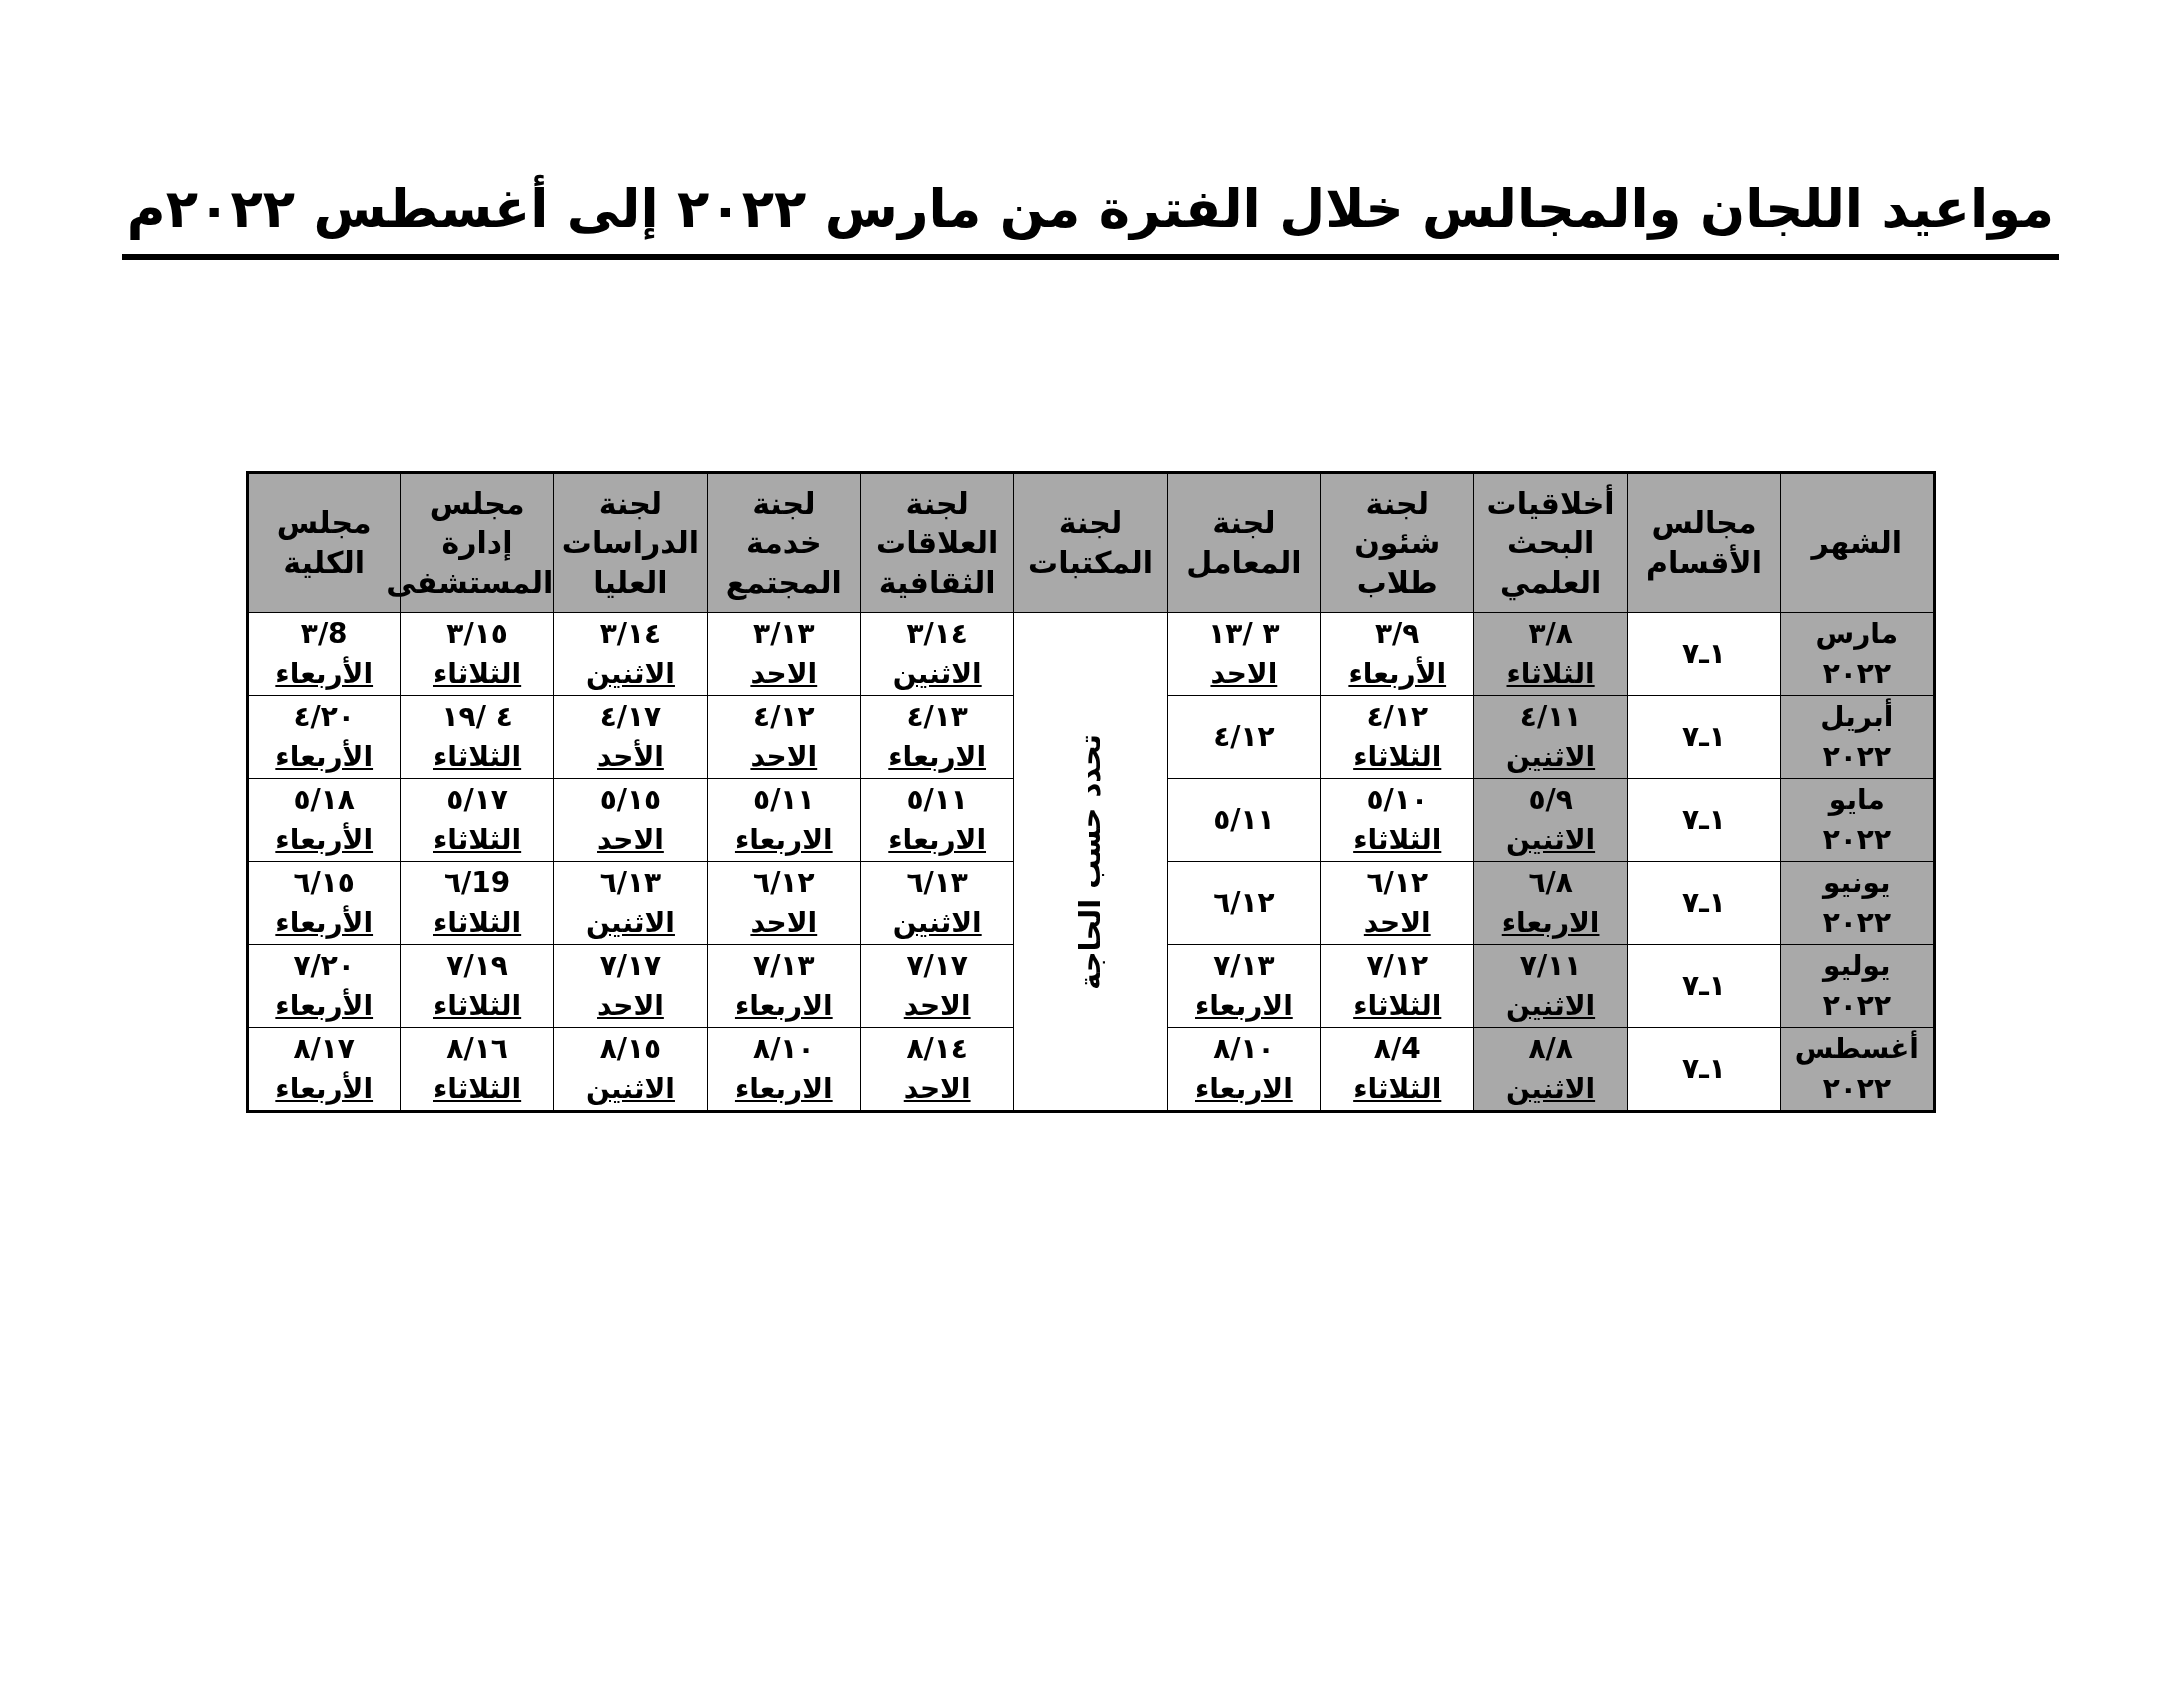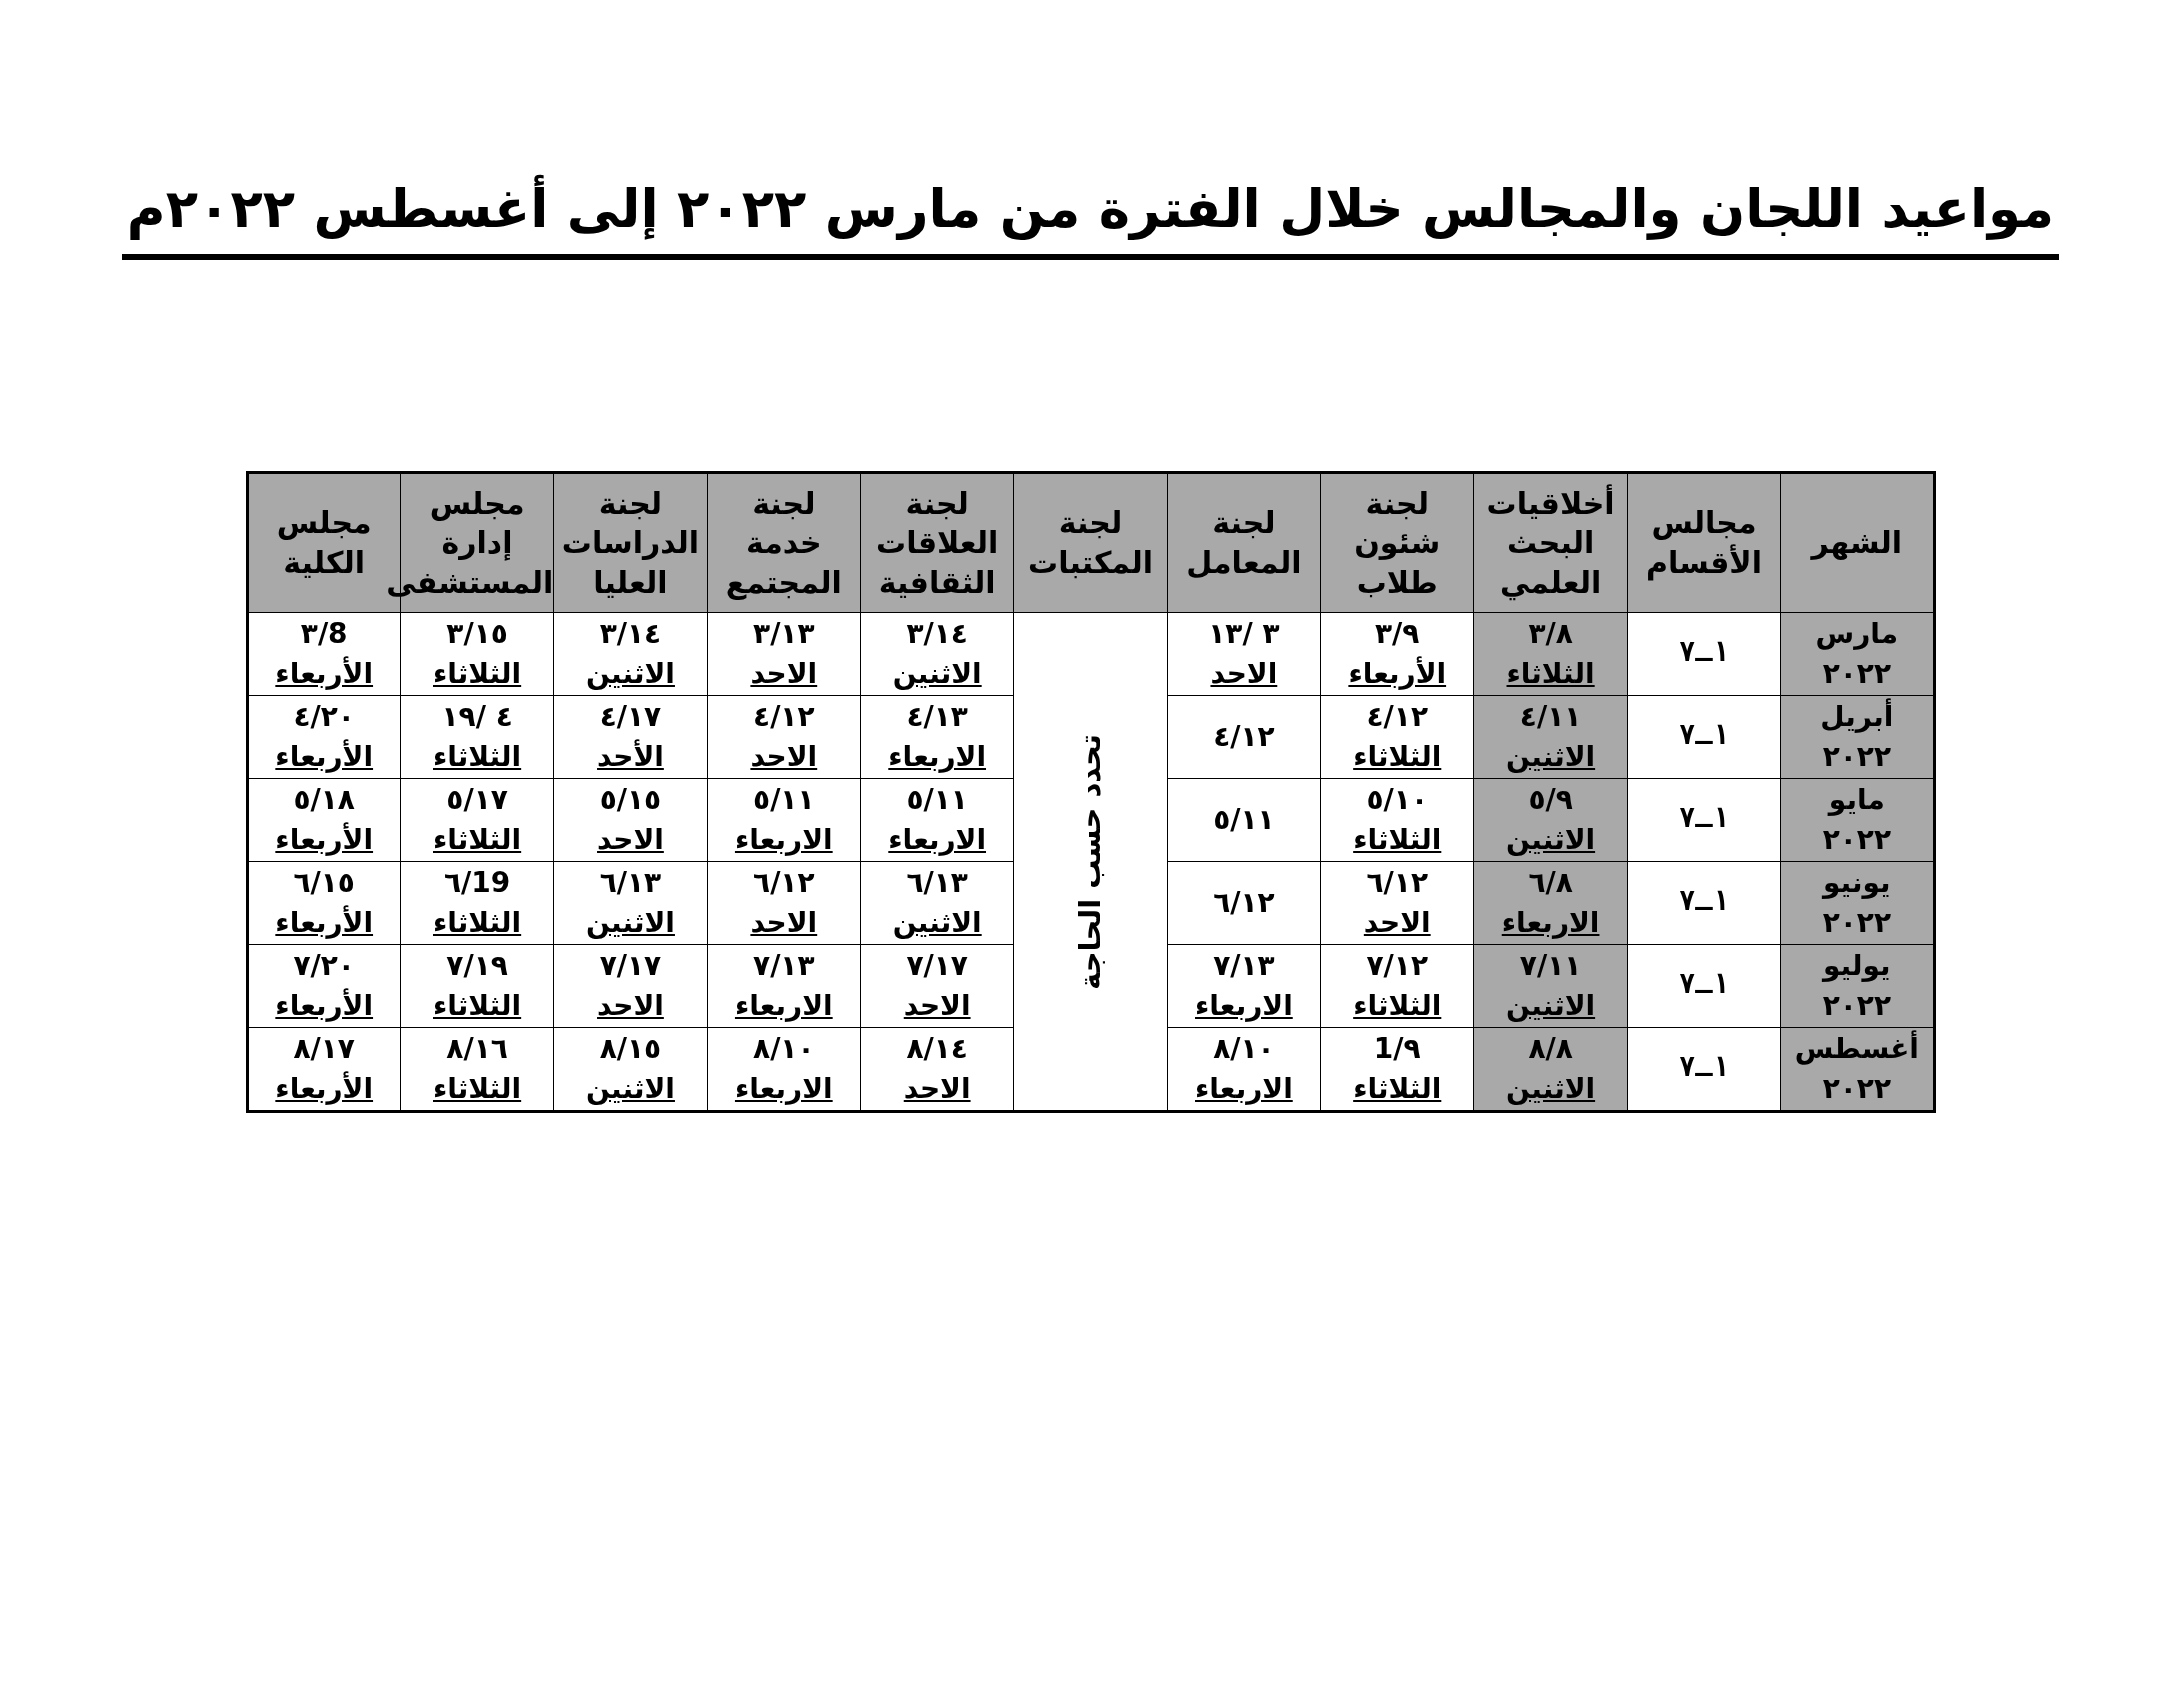--- a/index.html
+++ b/index.html
@@ -22,21 +22,21 @@
   }
   .schedule thead th{
     height:138px;background:var(--shade,#A9A9A9);
     font-size:30px;line-height:1.32;white-space:pre-line;
   }
   .schedule tbody td{height:82px;font-size:28px;line-height:1.42;}
   .shaded{background:var(--shade,#A9A9A9);}
   .month-cell{white-space:pre-line;font-size:29px;line-height:1.4;}
   .date-line{display:block;direction:ltr;unicode-bidi:embed;}
   .day-line{display:block;text-decoration:underline;}
-  .range-line{display:block;font-family:Liberation Mono, monospace;}
+  .range-line{display:block;}
   .libraries-cell{position:relative;}
   .vtext{
     position:absolute;top:50%;left:50%;
     transform:translate(-50%,-50%) rotate(-90deg);
     white-space:nowrap;font-size:29px;font-weight:bold;
   }
 </style>
 </head>
 <body>
 
@@ -278,21 +278,21 @@
           <td class="month-cell shaded">أغسطس
 ٢٠٢٢</td>
           <td>
             <span class="range-line">١ـ٧</span>
           </td>
           <td class="shaded">
             <span class="date-line">٨/٨</span>
             <span class="day-line">الاثنين</span>
           </td>
           <td>
-            <span class="date-line">1/٩</span>
+            <span class="date-line">٨/4</span>
             <span class="day-line">الثلاثاء</span>
           </td>
           <td>
             <span class="date-line">٨/١٠</span>
             <span class="day-line">الاربعاء</span>
           </td>
           <td>
             <span class="date-line">٨/١٤</span>
             <span class="day-line">الاحد</span>
           </td>

